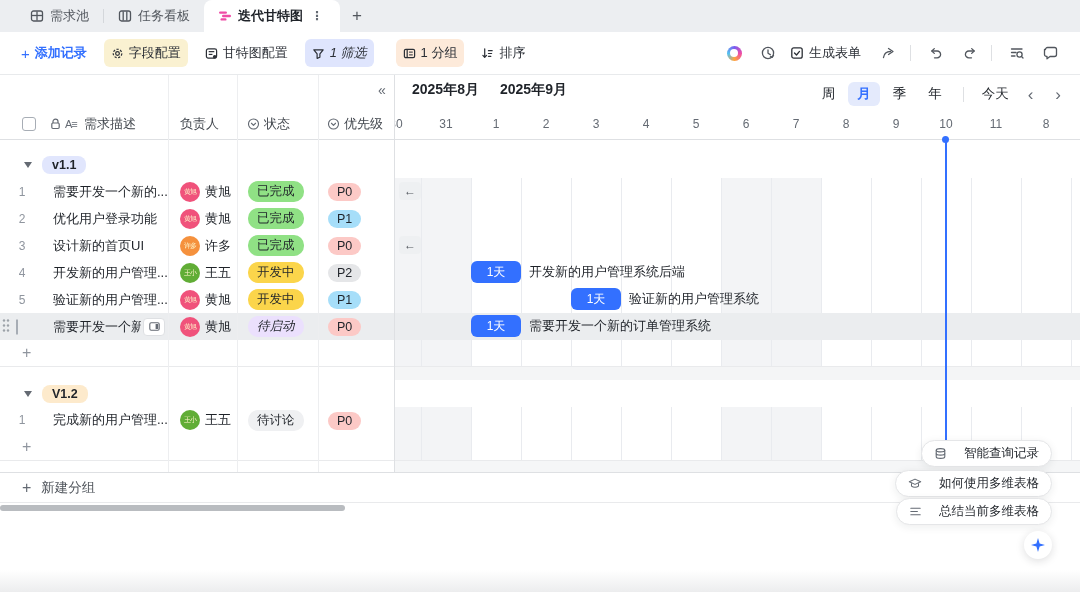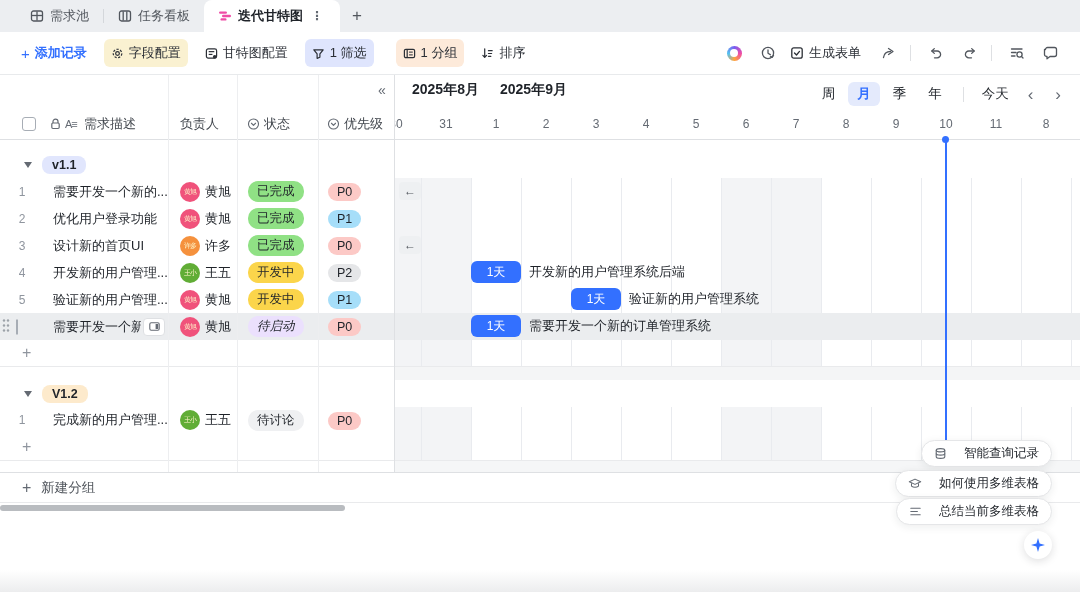--- a/index.html
+++ b/index.html
@@ -18,21 +18,21 @@
   .new-tab { font-size:17px; color:#51565d; padding:0 12px 6px 12px; }
 
   
   .toolbar { position:absolute; left:0; top:32px; width:1080px; height:43px; background:#fff;
     border-bottom:1px solid #e8eaec; display:flex; align-items:center; padding:0 14px; font-size:13px; }
   .tb-item { display:flex; align-items:center; gap:5px; margin-right:10px; padding:5px 7px; border-radius:6px;
     color:#2b2f36; white-space:nowrap; cursor:pointer; }
   .tb-add { color:#3370ff; font-weight:600; }
   .tb-add .plus { font-size:15px; font-weight:400; }
   .chip-yellow { background:#faf1d1;text-align:center; }
-  .chip-blue { background:#dfe5fd; }
+  .chip-blue { background:#dfe5fd;font-style:italic; }
   .chip-orange { background:#fdeada;margin-left:12px; }
   .tb-spacer { flex:1; }
   .tb-icon { width:30px; height:28px; display:flex; align-items:center; justify-content:center;
     color:#51565d; margin-left:4px; cursor:pointer; }
   .tb-divider { width:1px; height:16px; background:#dee0e3; margin:0 6px; }
   .ai-ring { width:15px; height:15px; border-radius:50%;
     background:conic-gradient(#7b5cf0,#ef4ca6,#ffa53d,#54c2f0,#7b5cf0); position:relative; }
   .ai-ring::after { content:""; position:absolute; inset:3.5px; background:#fff; border-radius:50%; }
   svg.ic { display:block; }
 

